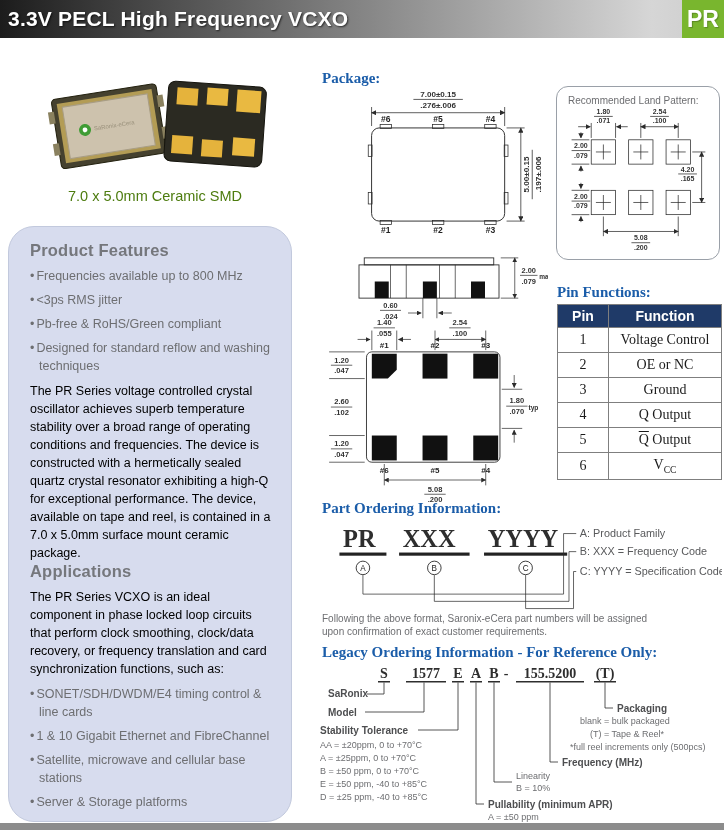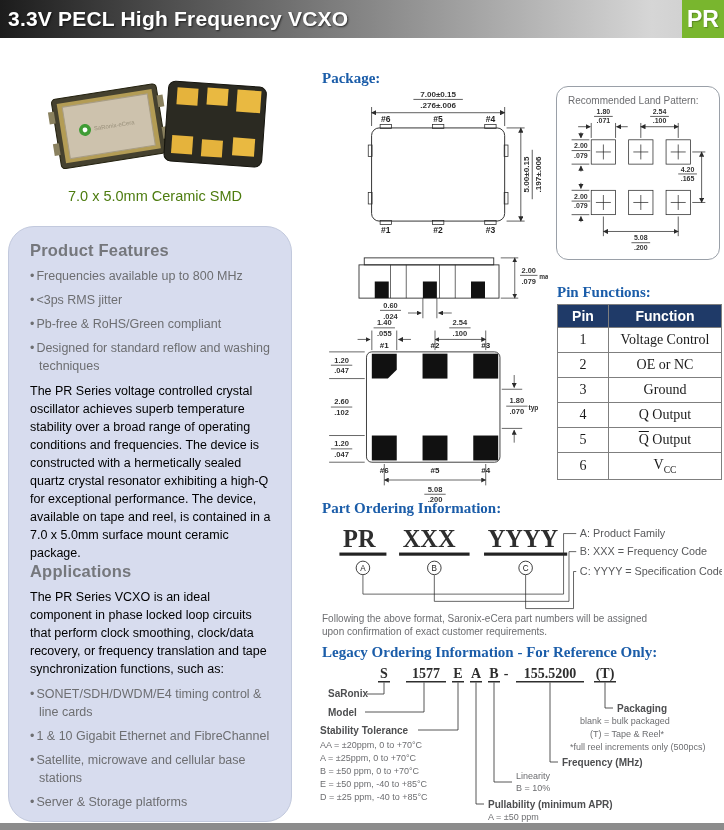--- a/index.html
+++ b/index.html
@@ -107,21 +107,21 @@
   <div class="panel">
     <h2>Product Features</h2>
     <div class="blist">
       <div class="li">Frequencies available up to 800 MHz</div>
       <div class="li">&lt;3ps RMS jitter</div>
       <div class="li">Pb-free &amp; RoHS/Green compliant</div>
       <div class="li">Designed for standard reflow and washing techniques</div>
     </div>
     <div class="body-txt">The PR Series voltage controlled crystal oscillator achieves superb temperature stability over a broad range of operating conditions and frequencies.  The device is constructed with a hermetically sealed quartz crystal resonator exhibiting a high-Q for exceptional performance.  The device, available on tape and reel, is contained in a 7.0 x 5.0mm surface mount ceramic package.</div>
     <h2 class="sp2">Applications</h2>
-    <div class="body-txt">The PR Series VCXO is an ideal component in phase locked loop circuits that perform clock smoothing, clock/data recovery, or frequency translation and tape synchronization functions, such as:</div>
+    <div class="body-txt">The PR Series VCXO is an ideal component in phase locked loop circuits that perform clock smoothing, clock/data recovery, or frequency translation and card synchronization functions, such as:</div>
     <div class="blist">
       <div class="li">SONET/SDH/DWDM/E4 timing control &amp; line cards</div>
       <div class="li">1 &amp; 10 Gigabit Ethernet and FibreChannel</div>
       <div class="li">Satellite, microwave and cellular base stations</div>
       <div class="li">Server &amp; Storage platforms</div>
     </div>
   </div>
 
   <div class="bluehead" style="left:322px;top:70px;">Package:</div>
 

